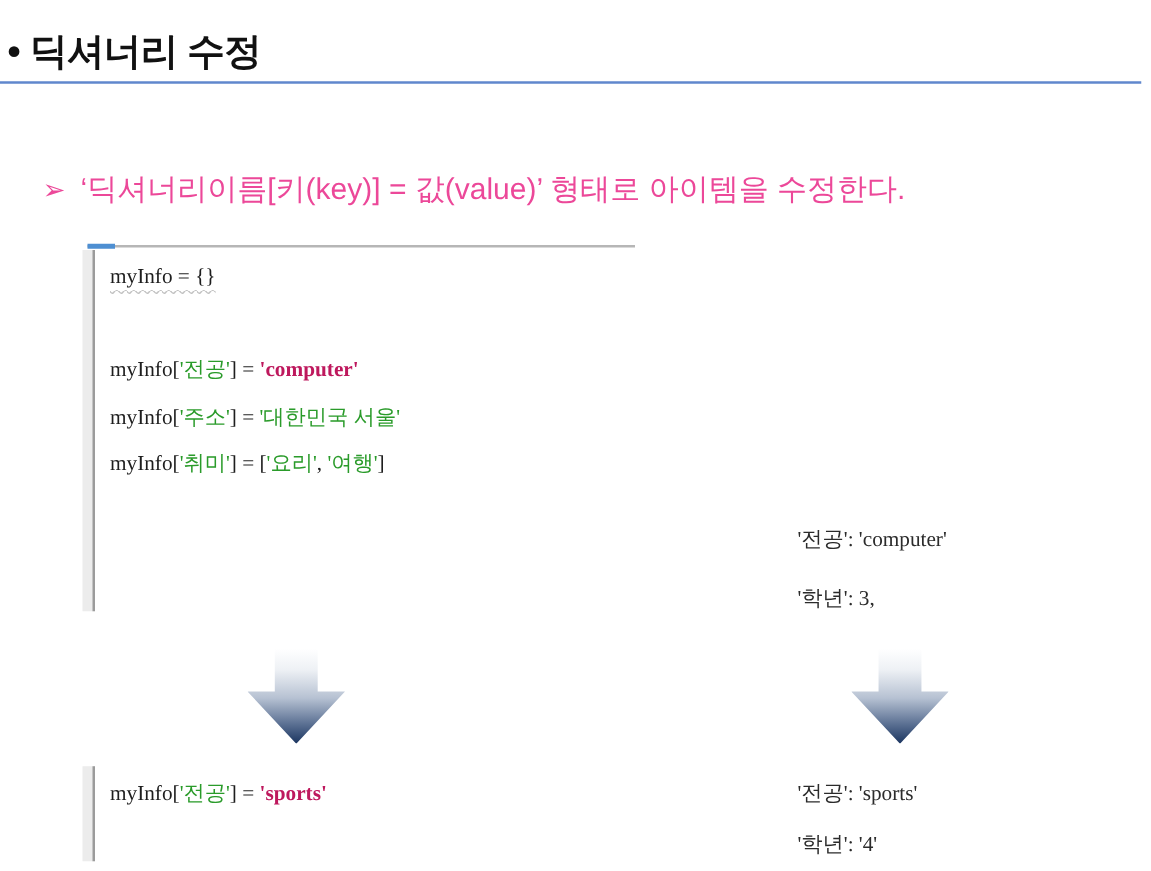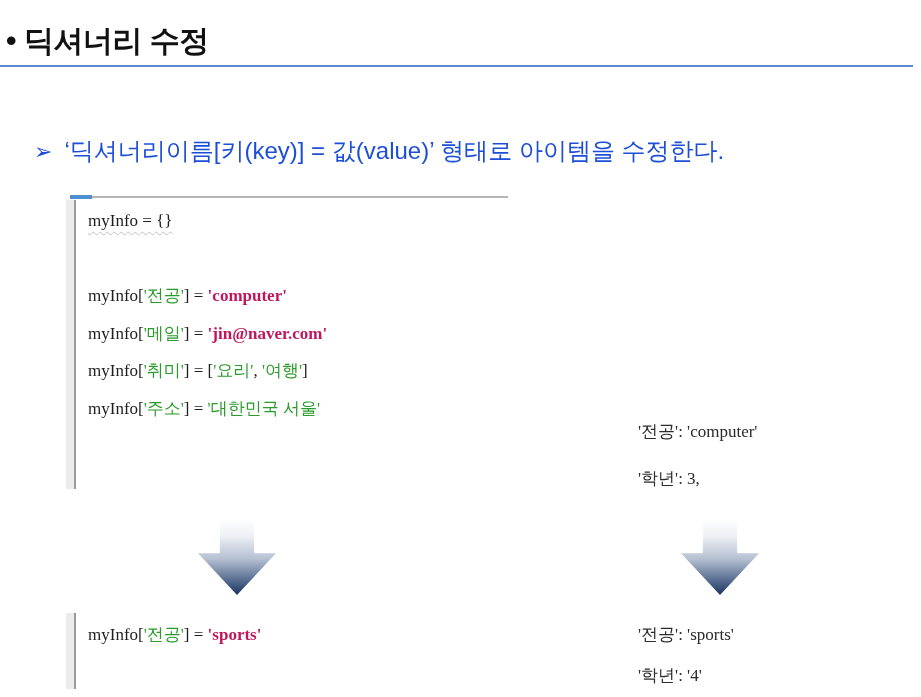--- a/index.html
+++ b/index.html
@@ -16,21 +16,21 @@
   }
   .title .bullet { margin-right:8px; }
   .title-rule {
     position:absolute; left:0; top:49px; width:913px; height:2px;
     background:#4472c4; opacity:.85;
   }
 
   
   .subtitle {
     position:absolute; left:34px; top:119px;
-    font-size:24px; color:#1d4ed8; white-space:nowrap;
+    font-size:24px; color:#ec4899; white-space:nowrap;
   }
   .subtitle .bullet { margin-right:12px; font-size:22px; }
 
   
   .codefont { font-family:"DejaVu Sans Mono","Liberation Mono",monospace; font-size:17px; }
   .code-block { position:absolute; white-space:nowrap; }
   .code-line { height:37.5px; line-height:37.5px; min-height:37.5px;font-family:Liberation Serif, serif; }
 
   .tok-p  { color:#1e1e1e; }
   .tok-pw {
@@ -89,23 +89,22 @@
 
   <div class="block1-topline"></div>
   <div class="block1-topline-accent"></div>
   <div class="gutter gutter-1"></div>
   <div class="gutter gutter-2"></div>
 
   <div class="code-block codefont" style="left:88px; top:186px;">
       <div class="code-line"><span class="tok-pw">myInfo = {}</span></div>
       <div class="code-line"></div>
       <div class="code-line"><span class="tok-p">myInfo[</span><span class="tok-s">'전공'</span><span class="tok-p">] = </span><span class="tok-sb">'computer'</span></div>
-      <div class="code-line"><span class="tok-p">myInfo[</span><span class="tok-s">'메일'</span><span class="tok-p">] = </span><span class="tok-sb">'jin@naver.com'</span></div>
+      <div class="code-line"><span class="tok-p">myInfo[</span><span class="tok-s">'주소'</span><span class="tok-p">] = </span><span class="tok-s">'대한민국 서울'</span></div>
       <div class="code-line"><span class="tok-p">myInfo[</span><span class="tok-s">'취미'</span><span class="tok-p">] = [</span><span class="tok-s">'요리'</span><span class="tok-p">, </span><span class="tok-s">'여행'</span><span class="tok-p">]</span></div>
-      <div class="code-line"><span class="tok-p">myInfo[</span><span class="tok-s">'주소'</span><span class="tok-p">] = </span><span class="tok-s">'대한민국 서울'</span></div>
     </div>
 
   <div class="output-block output-before codefont" style="left:638px; top:392px;">
       <div class="code-line">'전공': 'computer'</div>
       <div class="code-line">'학년': 3,</div>
     </div>
 
   <div class="down-arrow arrow-left"></div>
   <div class="down-arrow arrow-right"></div>
 

